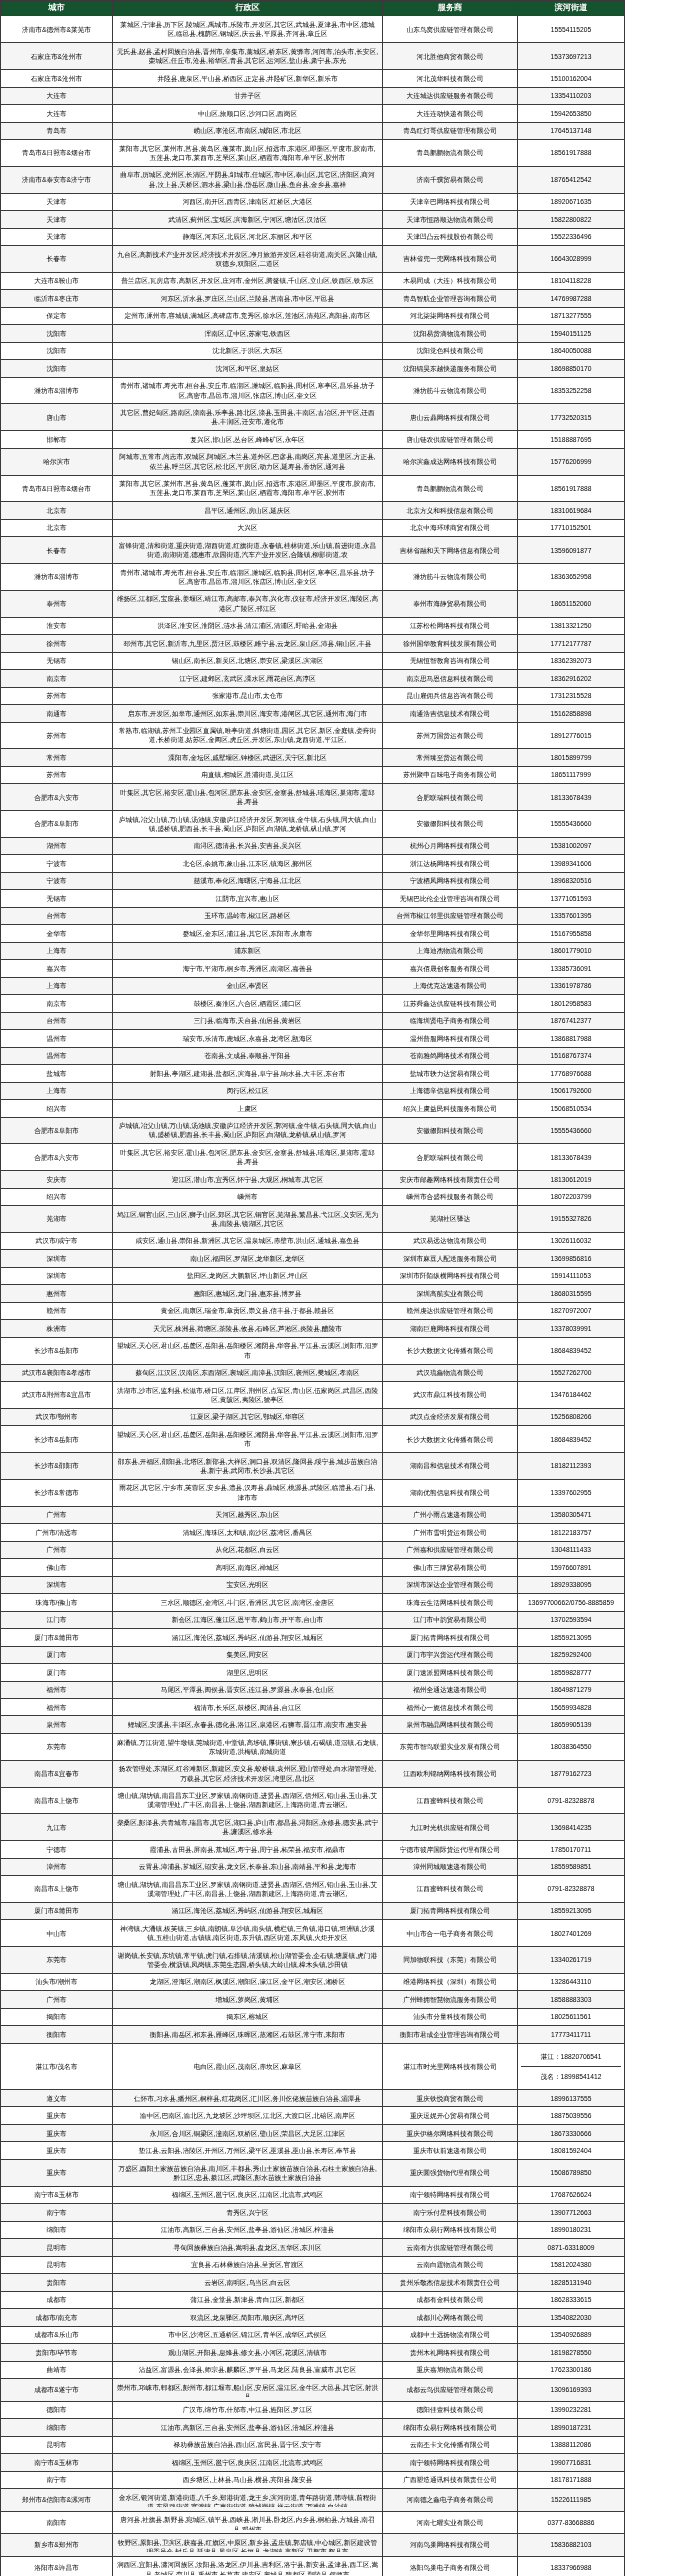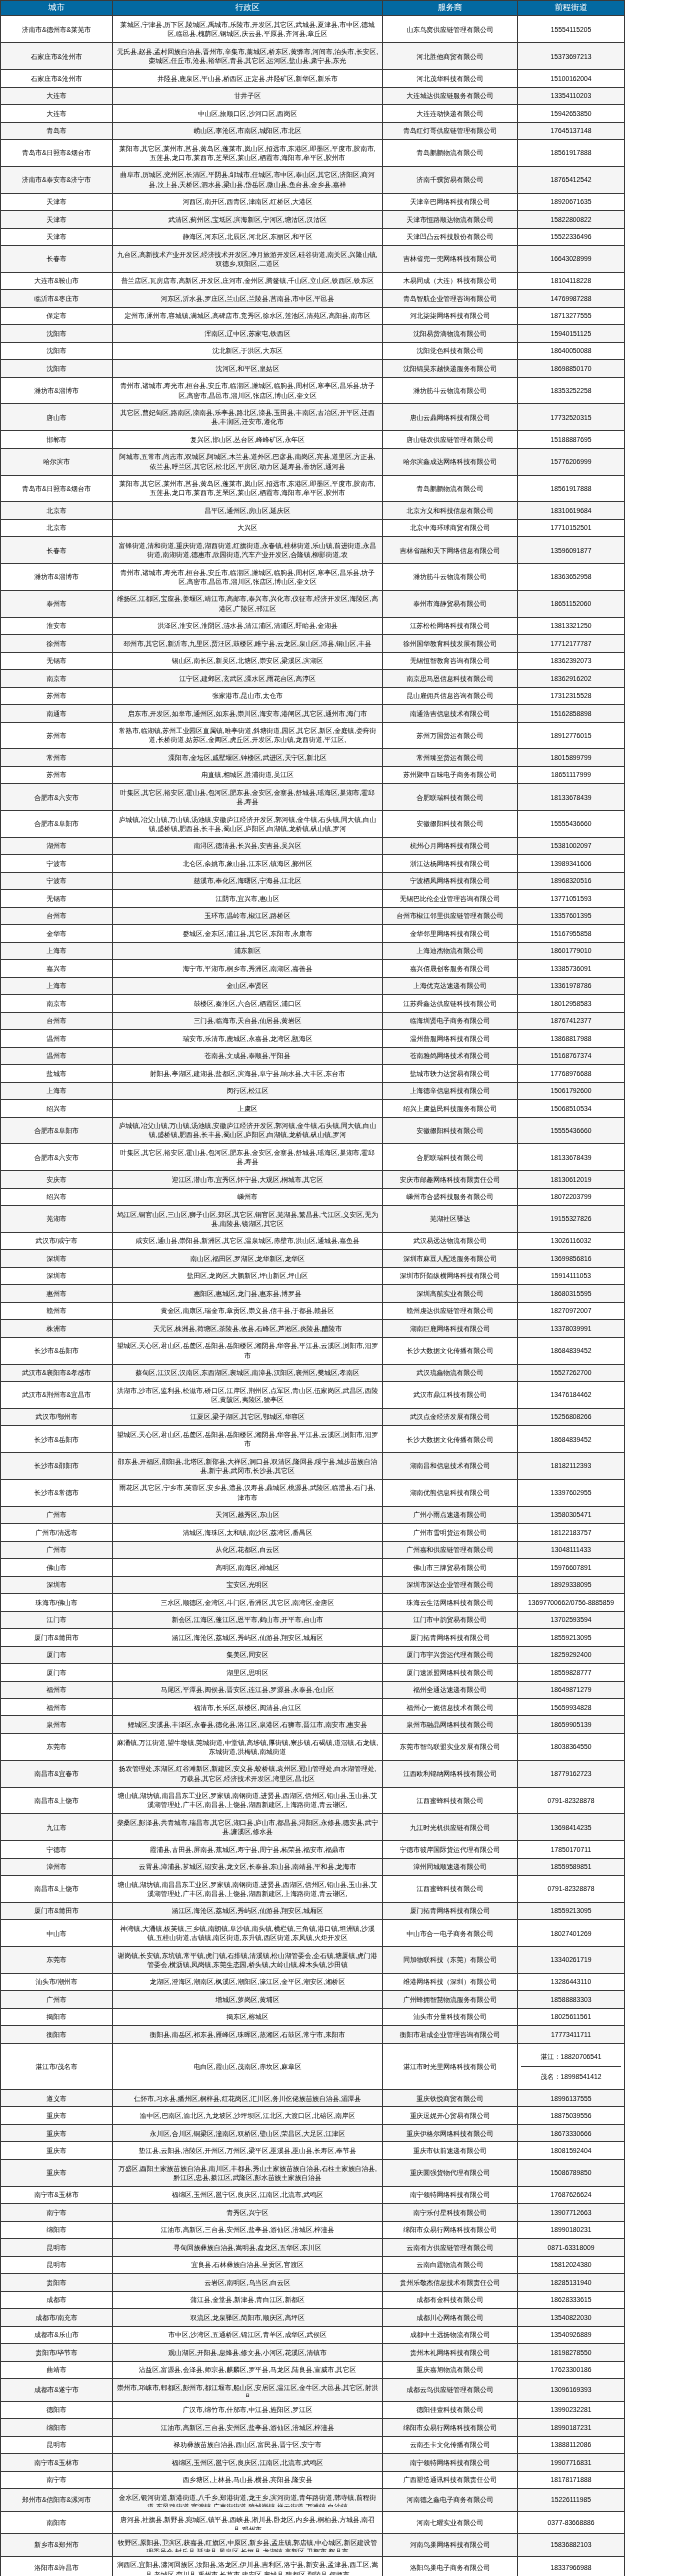--- a/index.html
+++ b/index.html
@@ -12,21 +12,21 @@
     border-collapse:collapse; table-layout:fixed; width:624px;
     font-size:6.7px;
   }
   table.svc th, table.svc td{
     border:0.5px solid #3a3a3a;
     text-align:center; vertical-align:middle;
     padding:3.6px 3.1px; line-height:9.3px;
     word-break:break-all; overflow:hidden;
   }
   table.svc thead th{
-    background:#0369a1; color:#ffffff; font-weight:normal; font-size:8.2px;
+    background:#14532d; color:#ffffff; font-weight:bold; font-size:8.2px;
     padding:2.1px 3.1px; line-height:10.3px;
   }
   tr.stripe td{ background:#f5f5f5; }
   td .wrap{ overflow:hidden; }
   td.contact-split{ padding:0; }
   td.contact-split .part{ padding:4.6px 3.1px; }
   td.contact-split .part + .part{ border-top:0.5px solid #3a3a3a; }
 </style>
 </head>
 <body>
@@ -36,21 +36,21 @@
     <col style="width:112px">
       <col style="width:270px">
       <col style="width:135px">
       <col style="width:107px">
   </colgroup>
   <thead>
     <tr>
       <th>城市</th>
       <th>行政区</th>
       <th>服务商</th>
-      <th>前程街道</th>
+      <th>滨河街道</th>
     </tr>
   </thead>
   <tbody id="table-body">
       <tr>
         <td>济南市&amp;德州市&amp;莱芜市</td>
         <td>
           <div class="wrap">莱城区,宁津县,历下区,陵城区,禹城市,乐陵市,开发区,其它区,武城县,夏津县,市中区,德城区,临邑县,槐荫区,钢城区,庆云县,平原县,齐河县,章丘区</div>
         </td>
         <td>山东鸟窝供应链管理有限公司</td>
         <td>15554115205</td>

